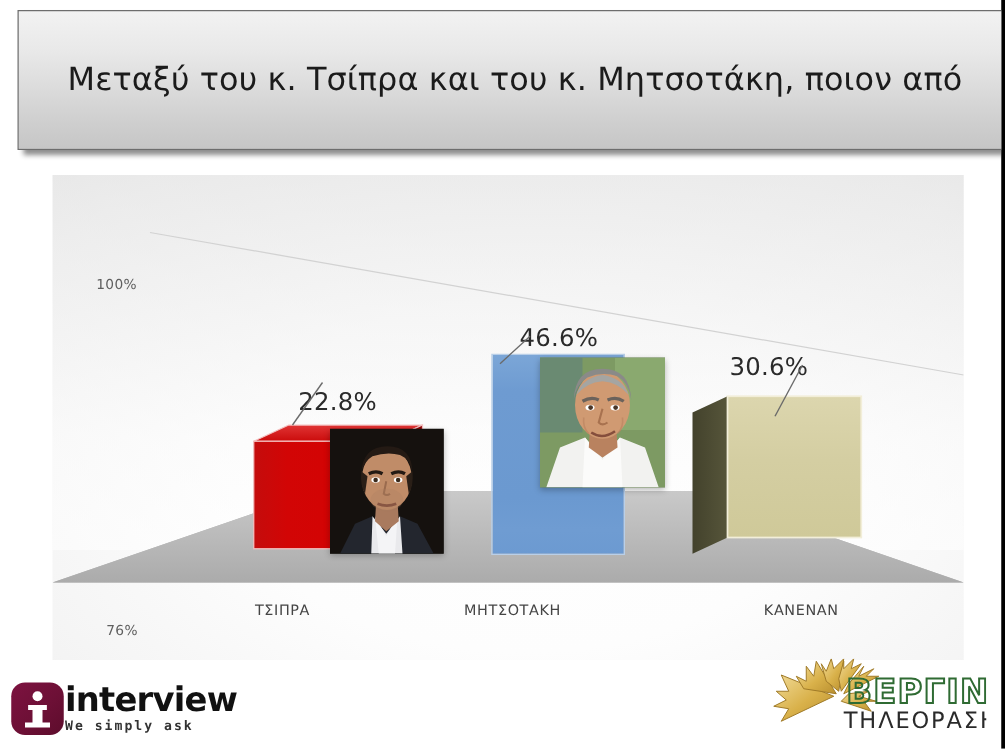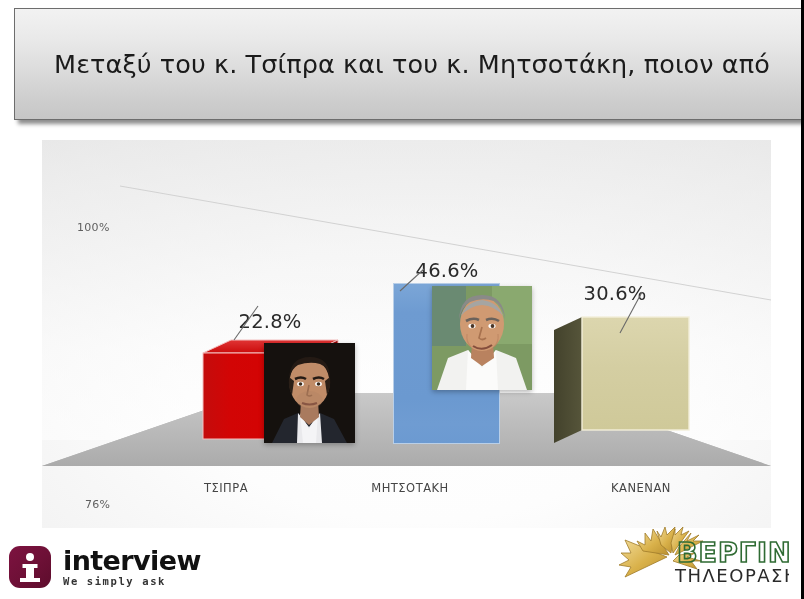--- a/index.html
+++ b/index.html
@@ -153,21 +153,21 @@
     background: #6f8a5c;
   }
 
   
   #interview-logo {
     position: absolute;
     left: 8px;
     top: 546px;
     display: flex;
     align-items: center;
-    gap: 12px;
+    gap: 1px;
   }
   #interview-mark {
     width: 42px; height: 42px;
     border-radius: 11px;
     background: linear-gradient(135deg, #7d1240 0%, #6d1036 55%, #5d0c2c 100%);
     position: relative;
     flex: none;
   }
   #interview-mark .dot {
     position: absolute;

